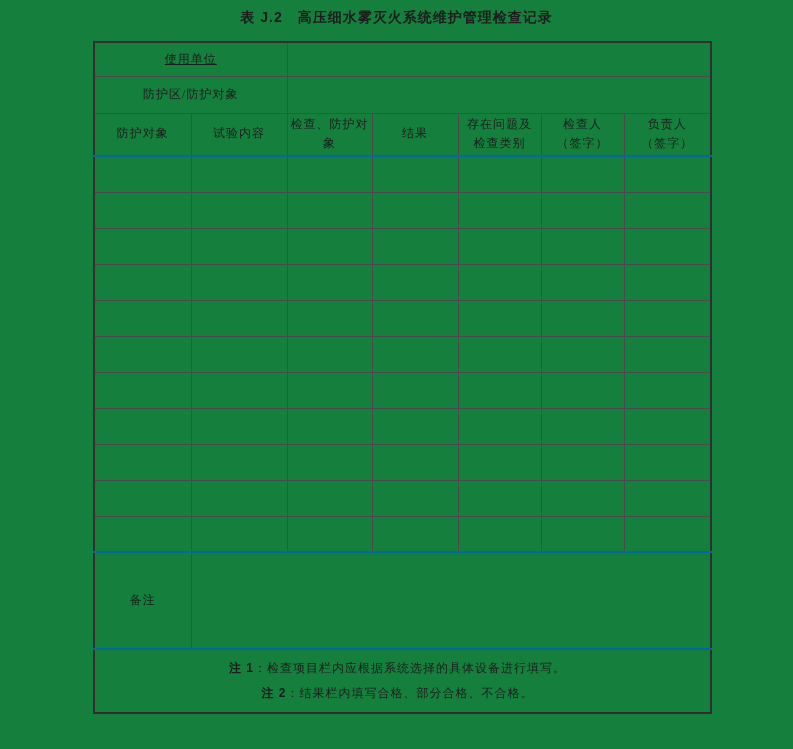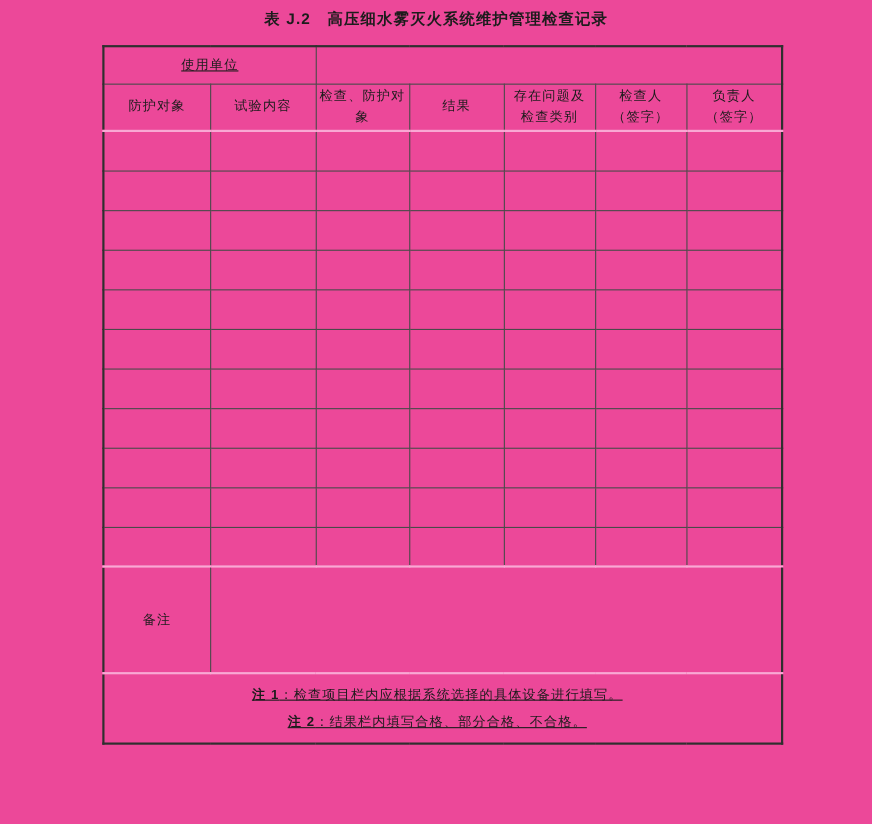--- a/index.html
+++ b/index.html
@@ -1,19 +1,19 @@
 <!DOCTYPE html>
 <html><head>
 <meta charset="utf-8">
 <style>
   * { margin: 0; padding: 0; box-sizing: border-box; }
   html, body { width: 793px; height: 749px; background: #ffffff; overflow: hidden; }
   body { font-family: "Liberation Serif", "DejaVu Serif", serif; color: #1c1c1c; }
 
-  .page { position: relative; width: 793px; height: 749px; background: #ec4899; }
+  .page { position: relative; width: 793px; height: 749px; background: #15803d; }
 
   .doc-title {
     position: absolute; top: 9px; left: 0; width: 100%;
     text-align: center;
     font-family: "Liberation Sans", "DejaVu Sans", sans-serif;
     font-weight: bold; font-size: 14px; letter-spacing: 1px;
     white-space: pre;
   }
 
   table.doc-table {
@@ -31,26 +31,26 @@
 
   tr.info-row { height: 35px; }
   tr.info-row-1 { height: 34px; text-decoration: underline; }
   tr.info-row-2 { height: 37px; }
   tr.info-row-3 { height: 36px; }
 
   tr.header-row { height: 38px; }
   tr.header-row td { white-space: pre-line; line-height: 1.65; padding: 1px 0; }
 
   tr.data-row { height: 36px; }
-  tr.sep-top td { border-top: 2px solid #f9a8d4; }
+  tr.sep-top td { border-top: 2px solid #0369a1; }
 
   tr.remarks-row { height: 97px; }
   tr.notes-row { height: 57px; }
 
-  td.notes-cell { text-align: left; padding: 6px 24px 6px 14px; text-decoration: underline; }
+  td.notes-cell { text-align: left; padding: 6px 24px 6px 14px; }
   .note-line { line-height: 25px; letter-spacing: 1px; font-size: 12px; }
   .note-prefix { font-weight: bold; font-family: "Liberation Sans", "DejaVu Sans", sans-serif; }
 </style>
 </head>
 <body>
 
 <div class="page">
 
   <div class="doc-title">表 J.2　高压细水雾灭火系统维护管理检查记录</div>
 
@@ -64,20 +64,24 @@
         <col style="width:83px">
       <col style="width:87px">
     </colgroup>
     <tbody>
 
       <tr class="info-row info-row-1">
         <td colspan="2">使用单位</td>
         <td colspan="5"></td>
       </tr>
 
+      <tr class="info-row info-row-2">
+        <td colspan="2">防护区/防护对象</td>
+        <td colspan="5"></td>
+      </tr>
 
 
       <tr class="header-row">
         <td>防护对象</td>
         <td>试验内容</td>
         <td>检查、防护对象</td>
         <td>结果</td>
         <td>存在问题及
 检查类别</td>
         <td>检查人

